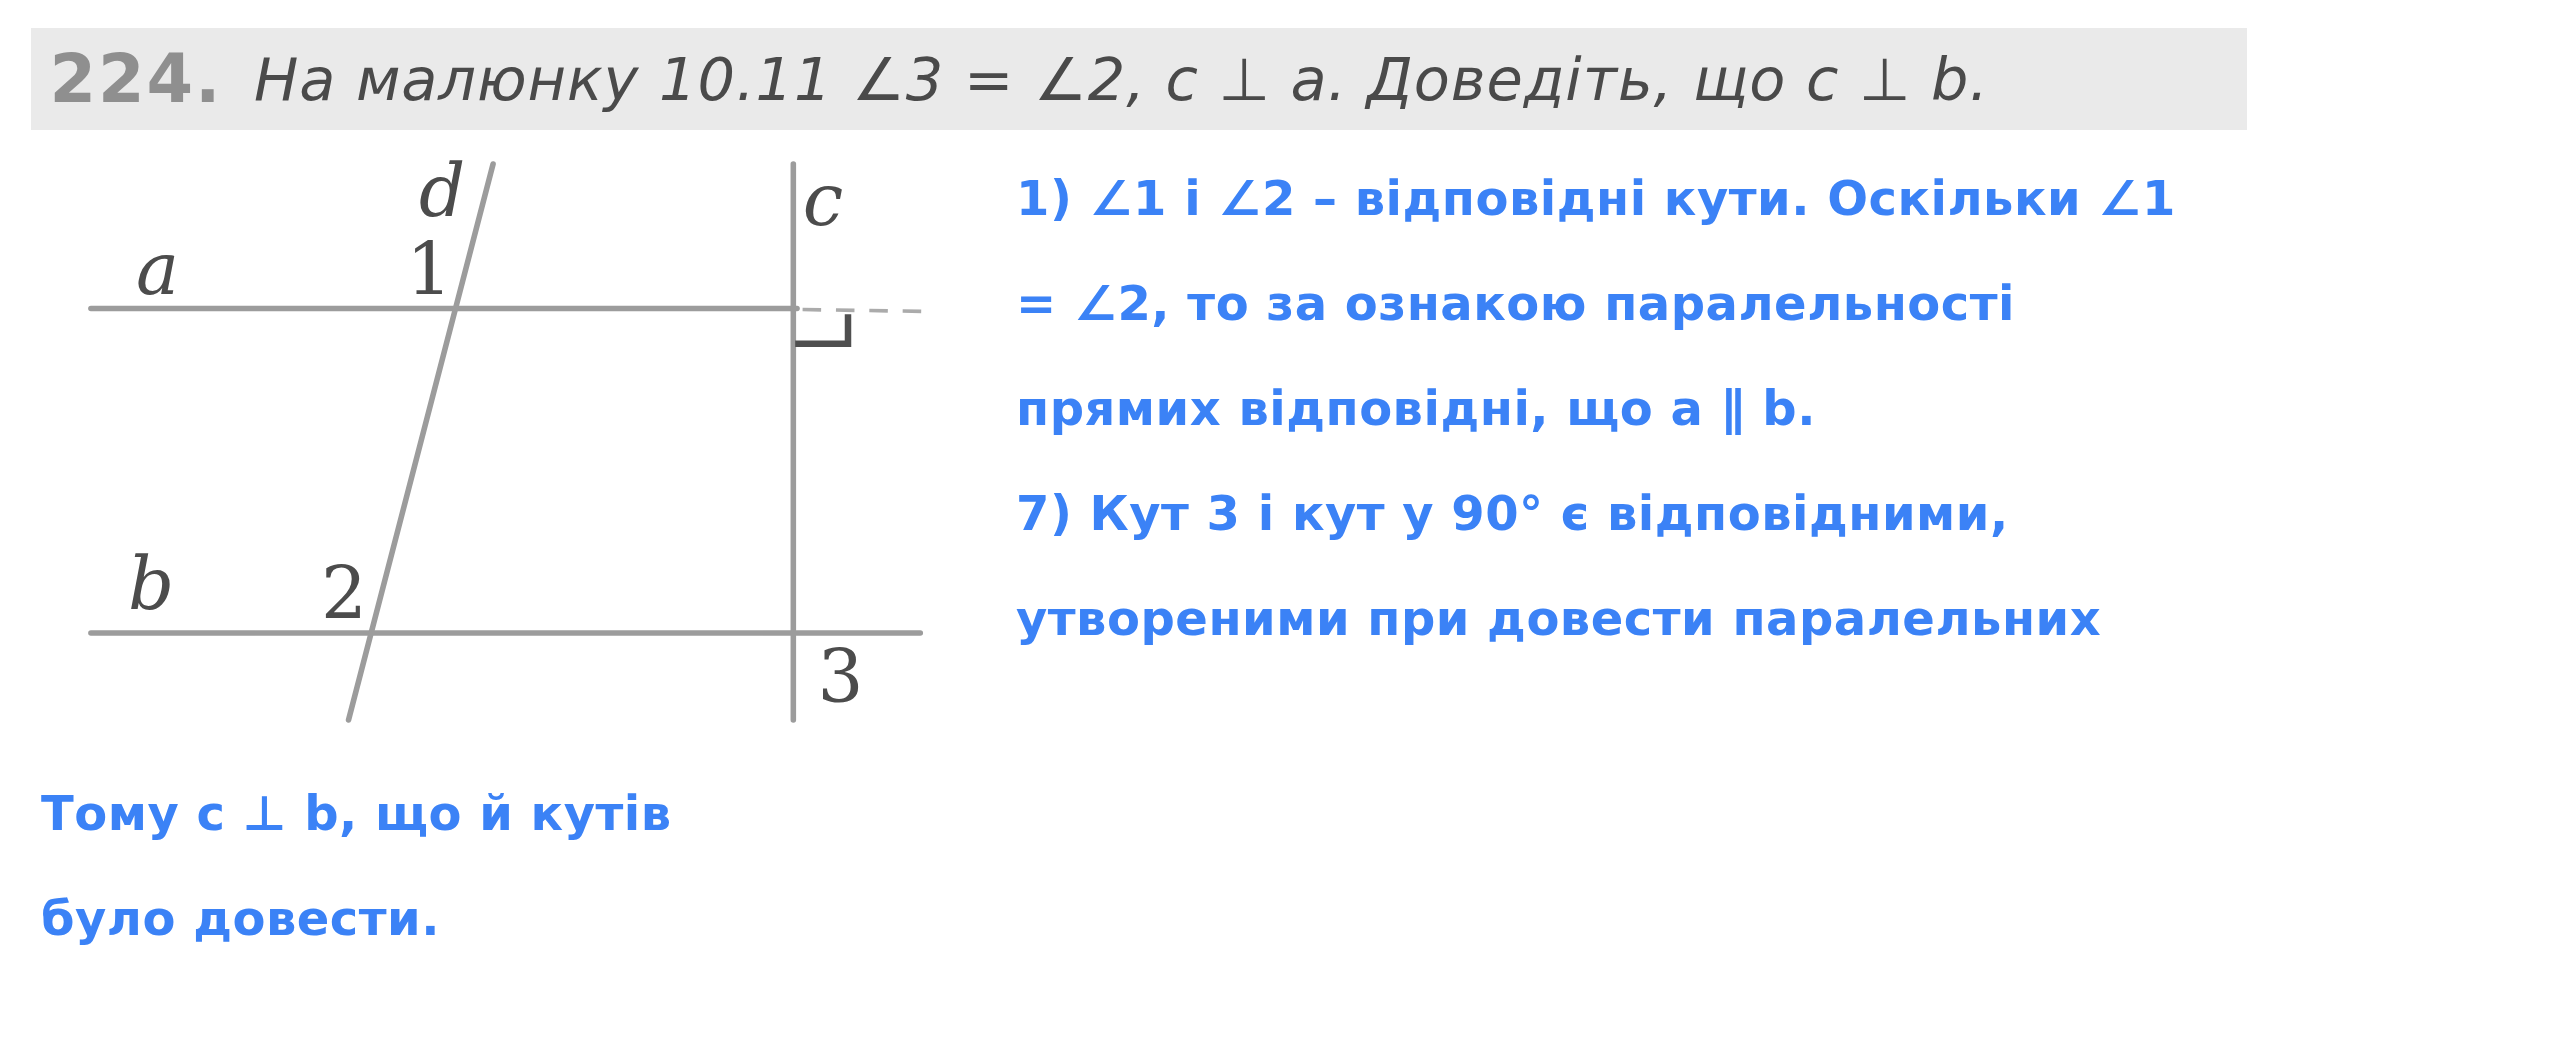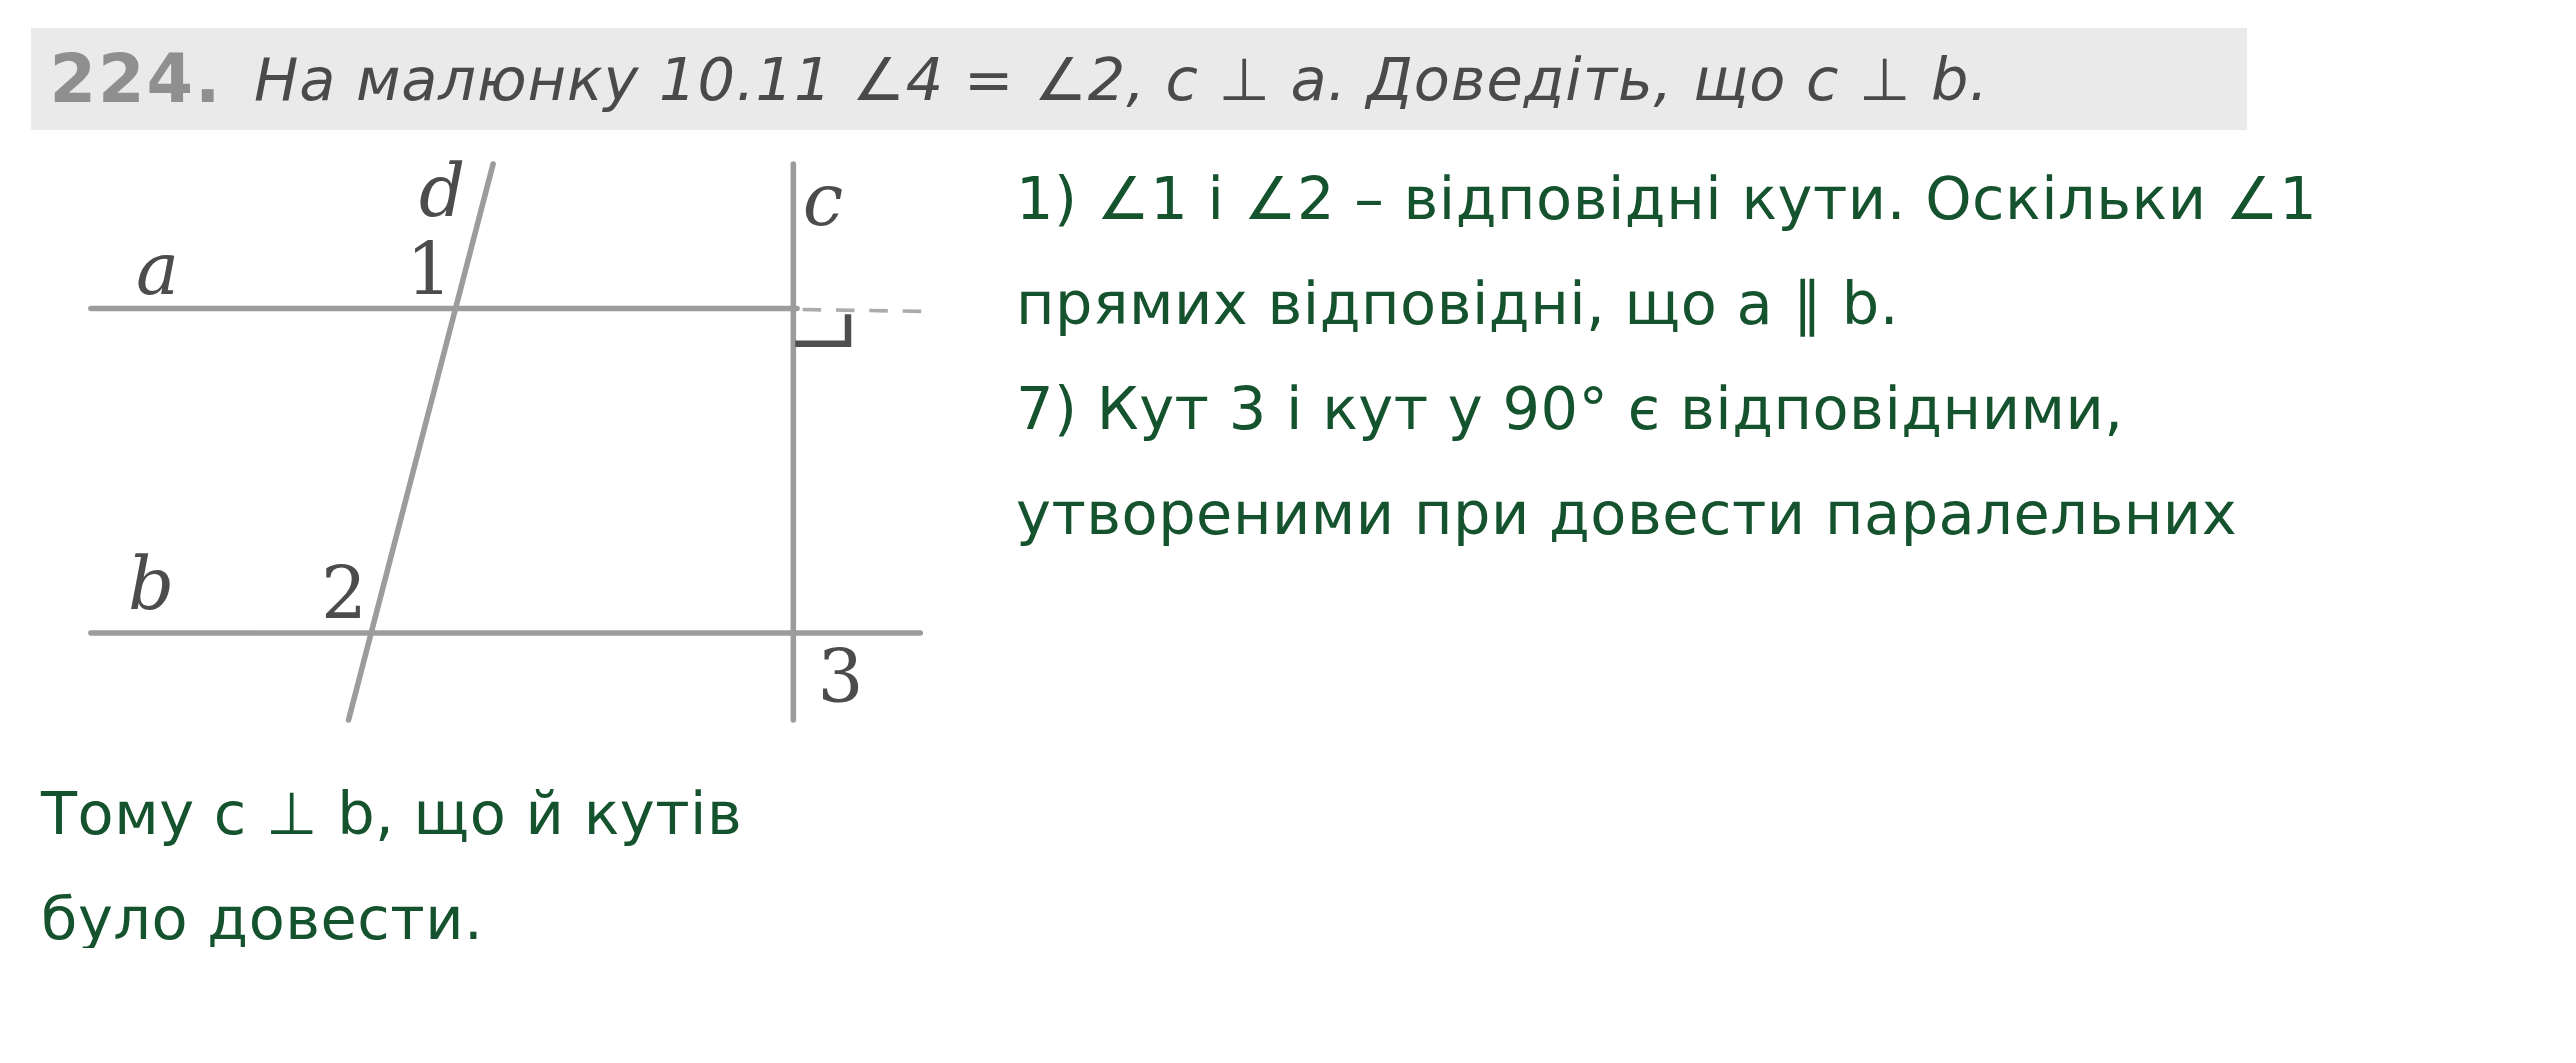--- a/index.html
+++ b/index.html
@@ -69,35 +69,36 @@
     position:absolute;
     left:1016px; top:146px;
     width:1560px;
   }
   .solution-bottom{
     position:absolute;
     left:41px; top:761px;
     width:2535px;
   }
   .sline{
-    font-size:59px;
+    font-size:48px;
     line-height:105px;
-    color:#14532d;
+    color:#3b82f6;
     white-space:nowrap;
     letter-spacing:0.5px;
+    font-weight:bold;
   }
 </style>
 </head>
 <body>
 
 <div class="page">
 
   <div class="problem-header">
     <span class="problem-number">224.</span>
-    <span class="problem-statement">На малюнку 10.11 ∠4 = ∠2, с ⊥ а. Доведіть, що с ⊥ b.</span>
+    <span class="problem-statement">На малюнку 10.11 ∠3 = ∠2, с ⊥ а. Доведіть, що с ⊥ b.</span>
   </div>
 
   <svg class="diagram" viewBox="0 0 1080 900" xmlns="http://www.w3.org/2000/svg">
 
     <line class="diag-line" x1="98" y1="333" x2="860" y2="333"></line>
 
     <line class="diag-dash" x1="866" y1="334" x2="1000" y2="336"></line>
 
     <line class="diag-line" x1="98" y1="683" x2="993" y2="683"></line>
 
@@ -111,20 +112,21 @@
     <text class="diag-label letter" x="163" y="657" text-anchor="middle">b</text>
     <text class="diag-label letter" x="888" y="243" text-anchor="middle">c</text>
     <text class="diag-label letter" x="477" y="233" text-anchor="middle">d</text>
     <text class="diag-label" x="463" y="318" text-anchor="middle">1</text>
     <text class="diag-label" x="371" y="668" text-anchor="middle">2</text>
     <text class="diag-label" x="907" y="758" text-anchor="middle">3</text>
   </svg>
 
   <div class="solution-right">
     <div class="sline">1) ∠1 і ∠2 – відповідні кути. Оскільки ∠1</div>
+    <div class="sline">= ∠2, то за ознакою паралельності</div>
     <div class="sline">прямих відповідні, що а ∥ b.</div>
     <div class="sline">7) Кут 3 і кут у 90° є відповідними,</div>
     <div class="sline">утвореними при довести паралельних</div>
   </div>
 
   <div class="solution-bottom">
     <div class="sline">Тому с ⊥ b, що й кутів</div>
     <div class="sline">було довести.</div>
   </div>
 

